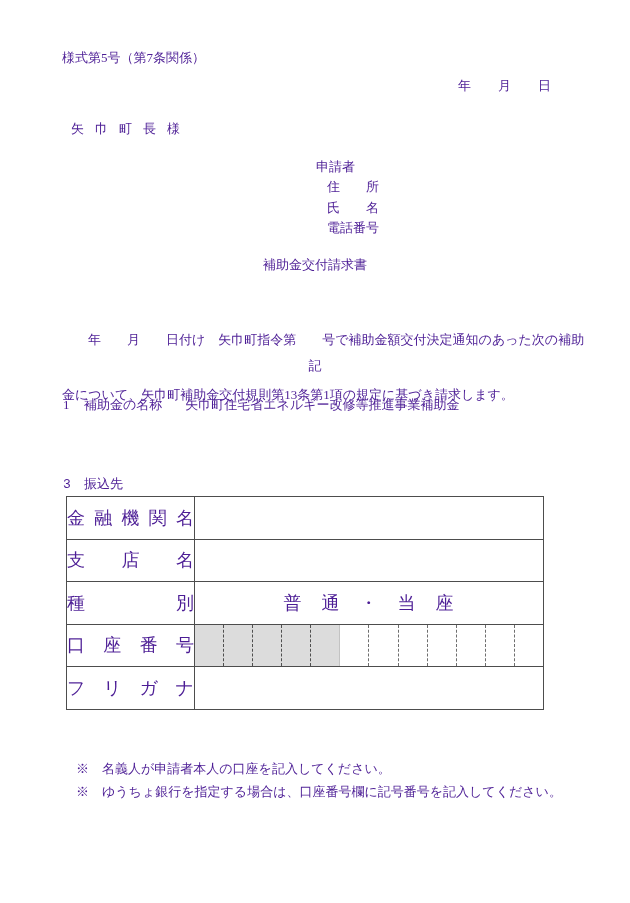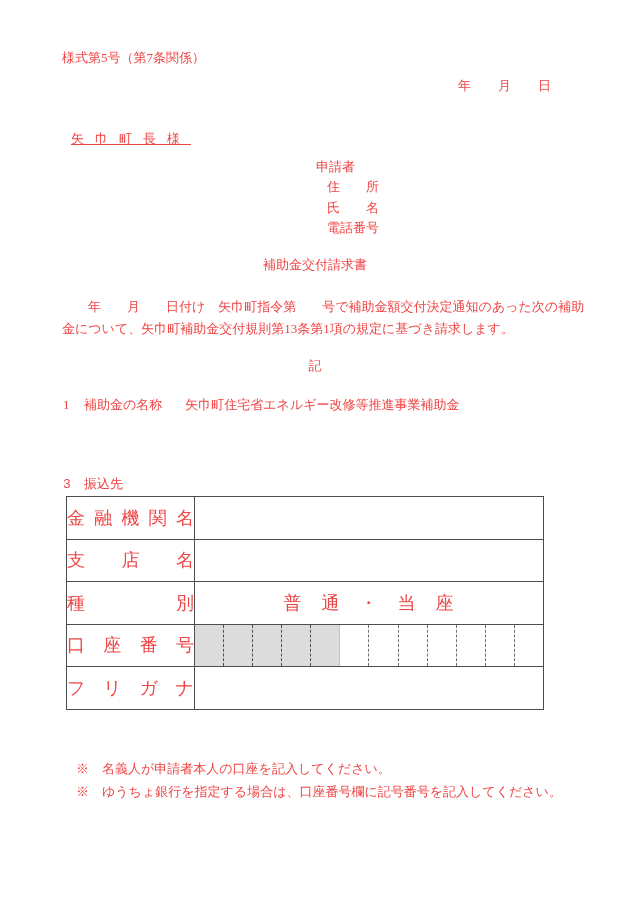--- a/index.html
+++ b/index.html
@@ -3,41 +3,41 @@
 <meta charset="utf-8">
 <style>
   html,body { margin:0; padding:0; background:#e8e8e8; }
   .sheet {
     position:relative;
     width:630px; height:903px;
     margin:0 auto;
     background:#ffffff;
     font-family:"Liberation Serif","DejaVu Serif",serif;
     font-size:13px;
-    color:#ef4444;
+    color:#4c1d95;
     overflow:hidden;
   }
   .line { line-height:1; white-space:nowrap; }
 
   .form-number { position:absolute; left:62px; top:51px; }
 
   .date-line { position:absolute; top:79px; right:79px; display:flex; }
   .date-line span { margin-left:27px; line-height:1; }
   .date-line span:first-child { margin-left:0; }
 
-  .addressee { position:absolute; left:71px; top:132px; letter-spacing:11px;text-decoration:underline; }
+  .addressee { position:absolute; left:71px; top:122px; letter-spacing:11px; }
 
   .applicant { position:absolute; left:296px; top:157px;margin-left:20px; }
   .applicant div { line-height:20.3px; white-space:nowrap; }
   .applicant .sub { margin-left:11px; }
 
   .doc-title { position:absolute; top:258px; left:0; width:630px; text-align:center; }
 
   .body-text { position:absolute; left:62px; top:296px; width:512px; }
-  .body-text div { line-height:22px; white-space:nowrap; }
+  .body-text div { line-height:22px; white-space:nowrap;margin-top:33px; }
 
   .ki-heading { position:absolute; top:359px; left:0; width:630px; text-align:center; }
 
   .item { position:absolute; left:63px; white-space:nowrap; line-height:1; }
   .item .no { display:inline-block; width:21px; }
   .item-1 { top:398px; }
   .item-2 { top:440px; }
   .item-3 { top:478px;font-family:Liberation Mono, monospace; }
   .item-1 .val { margin-left:23px; }
   .item-2 .val { margin-left:103px; }

